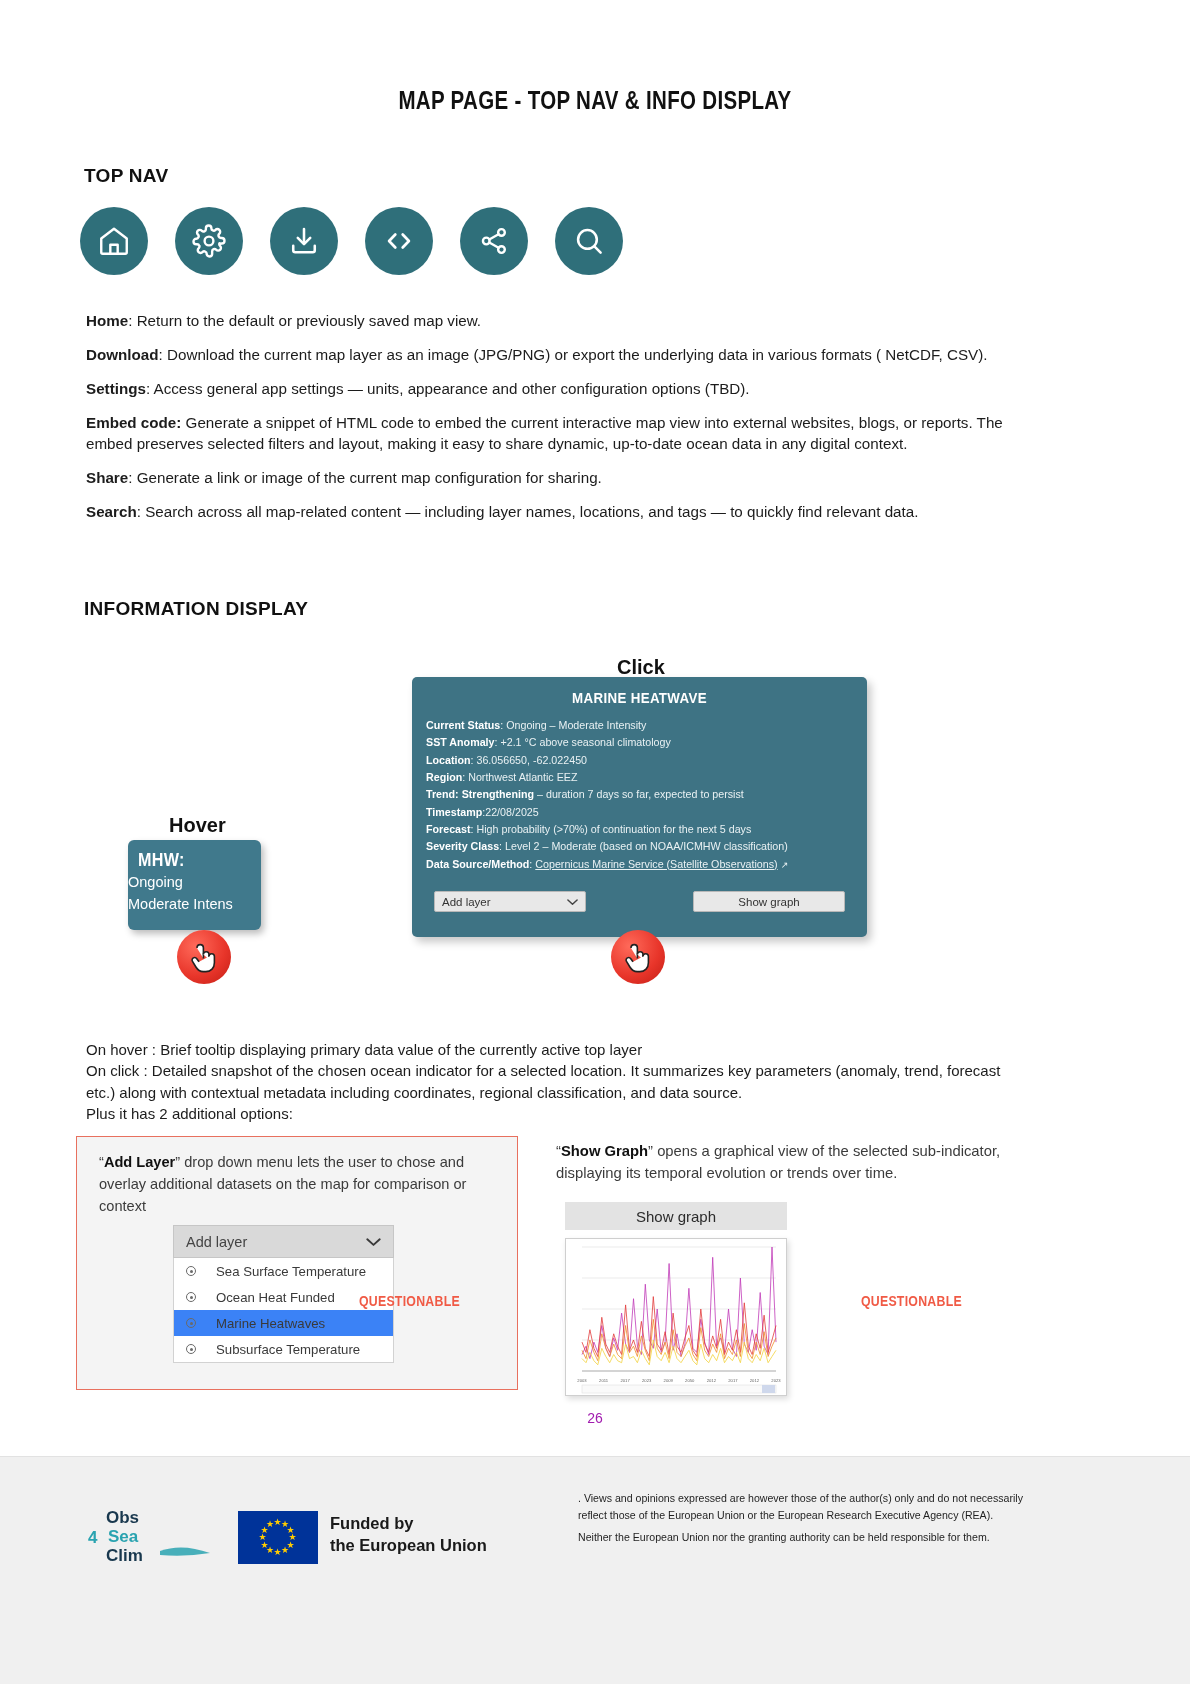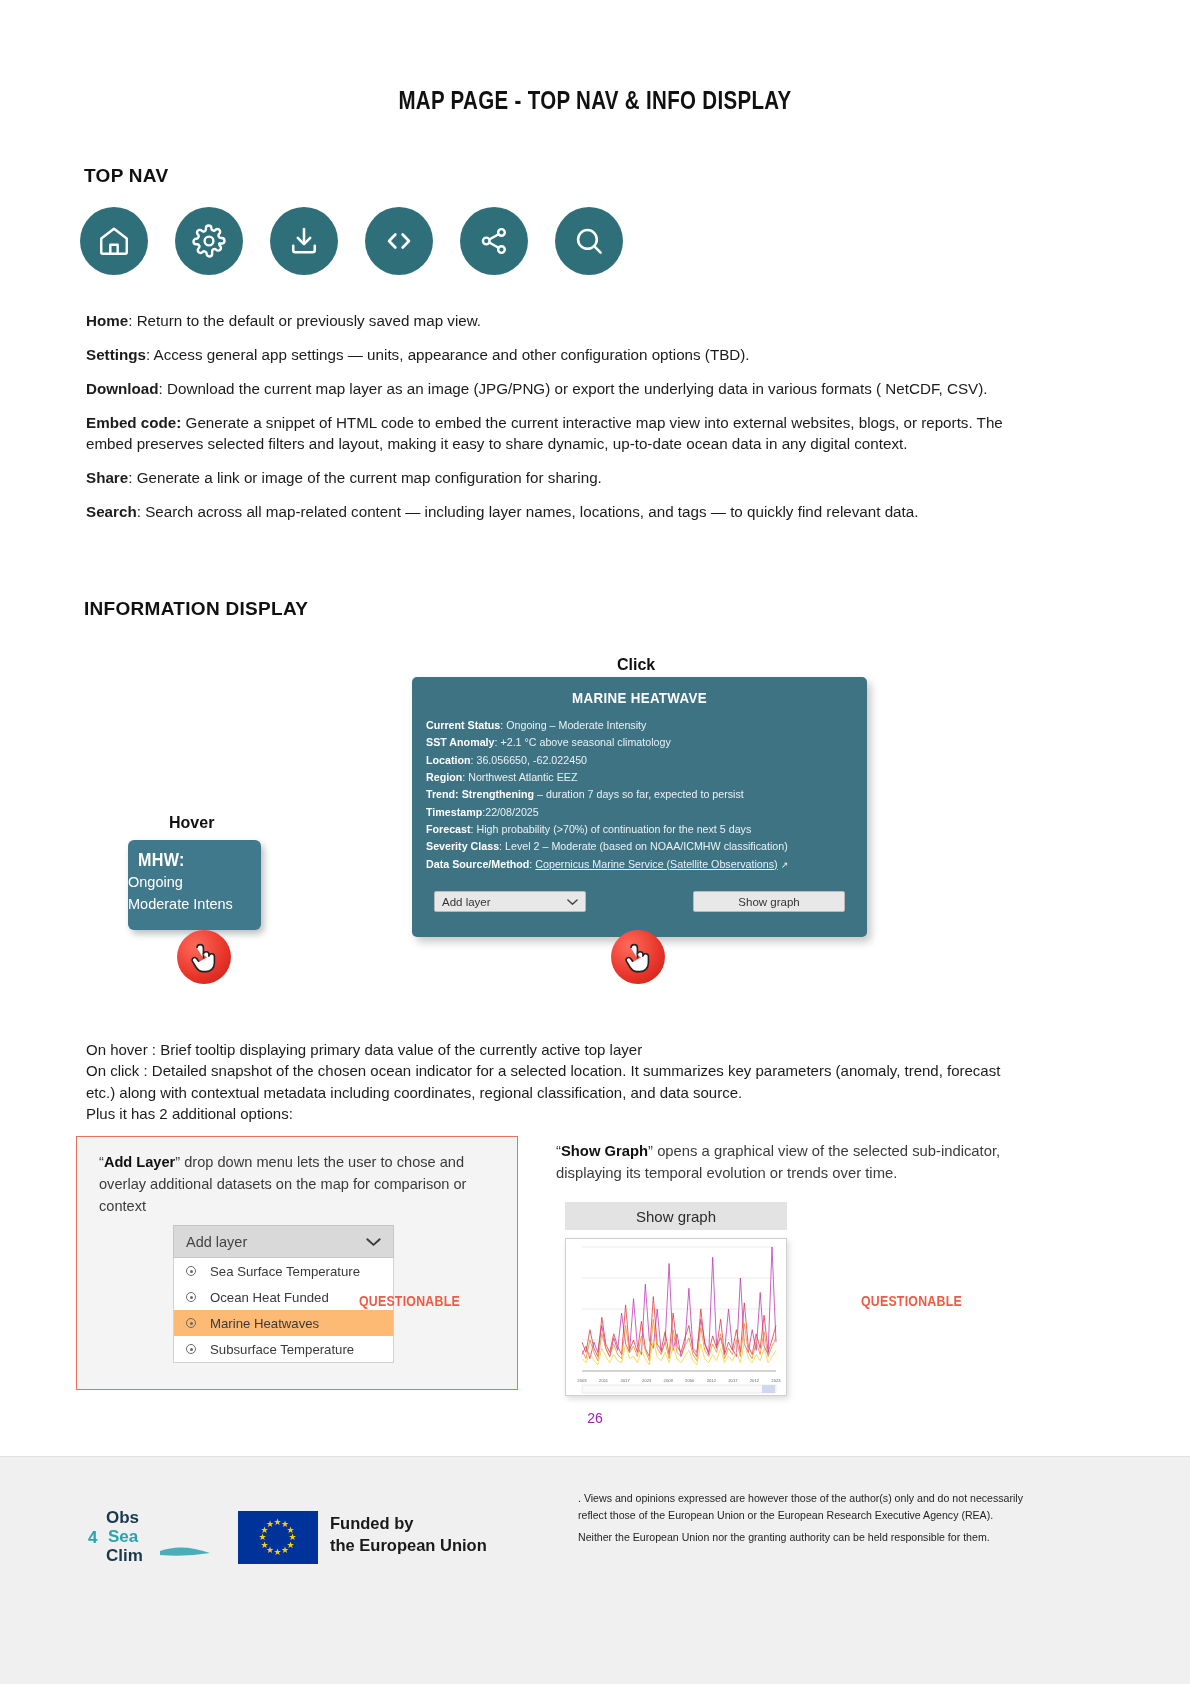--- a/index.html
+++ b/index.html
@@ -50,21 +50,21 @@
   .desc p {
     font-size: 15.2px;
     line-height: 1.38;
     color: #1c1c1c;
     margin-bottom: 13px;
   }
   .desc b { font-weight: 700; }
 
   
   .lbl-hover, .lbl-click {
-    position: absolute; font-weight: 700; font-size: 16px; color: #111;
+    position: absolute; font-weight: 700; font-size: 20px; color: #111;
   }
   .lbl-hover { top: 786px; left: 169px; }
   .lbl-click { top: 628px; left: 617px; }
 
   
   .hover-tip {
     position: absolute; top: 812px; left: 128px;
     width: 133px; height: 90px;
     background: #40798c;
     border-radius: 6px;
@@ -157,24 +157,24 @@
   .card-left .txt b { color: #111; font-weight: 700; }
 
   .dd { position: absolute; top: 88px; left: 96px; width: 221px; }
   .dd-head {
     height: 33px; background: #d9d9d9; border: 1px solid #c6c6c6;
     display: flex; align-items: center; justify-content: space-between;
     padding: 0 12px; font-size: 14.5px; color: #444; cursor: pointer;
   }
   .dd-list { background: #ffffff; border: 1px solid #d2d2d2; border-top: none; }
   .dd-item {
-    height: 26px; display: flex; align-items: center; gap: 14px;
+    height: 26px; display: flex; align-items: center; gap: 20px;
     padding: 0 12px; font-size: 13.2px; color: #3a3a3a; cursor: pointer;
   }
-  .dd-item.sel { background: #fdba74; }
+  .dd-item.sel { background: #3b82f6; }
   .radio-dot {
     width: 10px; height: 10px; border: 1.2px solid #6a6a6a; border-radius: 50%;
     position: relative; flex: 0 0 auto;
   }
   .radio-dot::after {
     content: ""; position: absolute; left: 2.6px; top: 2.6px;
     width: 3.4px; height: 3.4px; border-radius: 50%; background: #6a6a6a;
   }
 
   .q-label {
@@ -295,22 +295,22 @@
         <svg width="34" height="34" viewBox="0 0 24 24" fill="none" stroke="#fff" stroke-width="1.8" stroke-linecap="round" stroke-linejoin="round">
           <circle cx="10.9" cy="10.9" r="6.6"></circle>
           <path d="M15.8 15.8 20.2 20.2"></path>
         </svg>
       </span>
     </div>
   </div>
 
   <div class="desc">
     <p><b>Home</b><span>:  </span><span>Return to the default or previously saved map view.</span></p>
+    <p><b>Download</b><span>: </span><span>Download the current map layer as an image (JPG/PNG) or export the underlying data in various formats ( NetCDF, CSV).</span></p>
     <p><b>Settings</b><span>: </span><span>Access general app settings —  units, appearance and other configuration options (TBD).</span></p>
-    <p><b>Download</b><span>: </span><span>Download the current map layer as an image (JPG/PNG) or export the underlying data in various formats ( NetCDF, CSV).</span></p>
     <p><b>Embed code:</b><span>  </span><span>Generate a snippet of HTML code to embed the current interactive map view into external websites, blogs, or reports. The embed preserves selected filters and layout, making it easy to share dynamic, up-to-date ocean data in any digital context.</span></p>
     <p><b>Share</b><span>:  </span><span>Generate a link or image of the current map configuration for sharing.</span></p>
     <p><b>Search</b><span>: </span><span>Search across all map-related content — including layer names, locations, and tags — to quickly find relevant data.</span></p>
   </div>
 
   <div class="sec-head" id="sec-info">INFORMATION DISPLAY</div>
 
   <div class="lbl-hover">Hover</div>
   <div class="lbl-click">Click</div>
 

